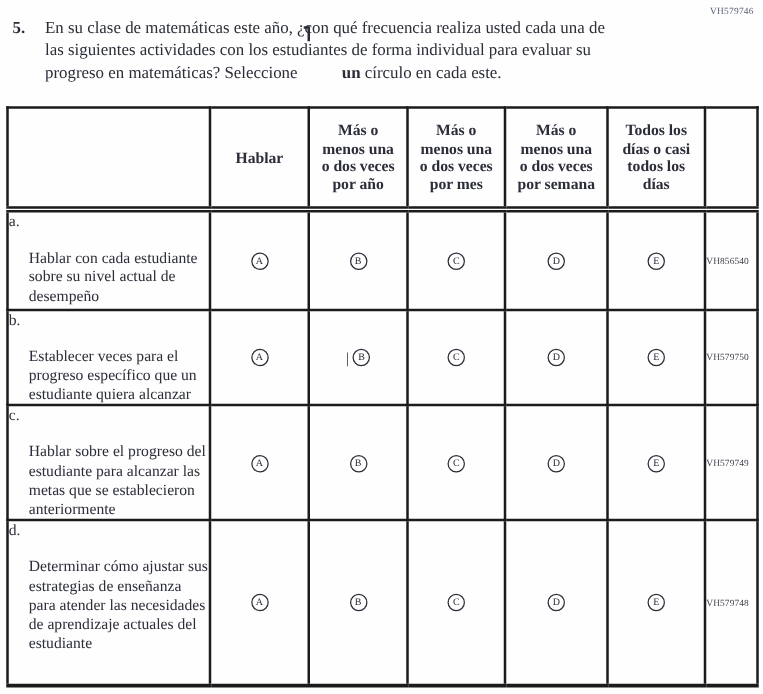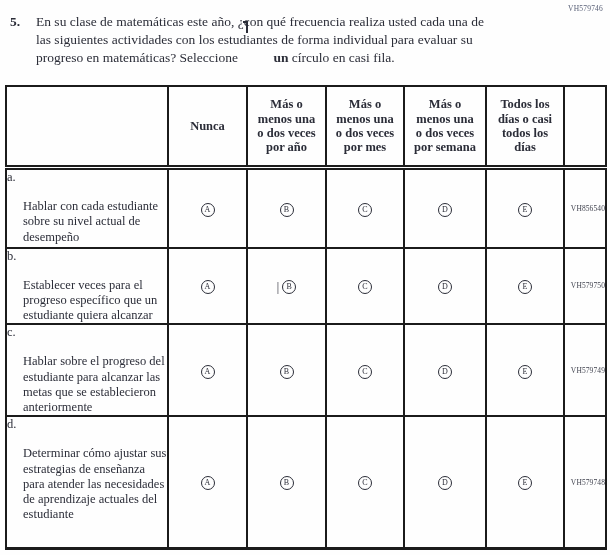--- a/index.html
+++ b/index.html
@@ -124,21 +124,21 @@
     line-height: 1;
     vertical-align: middle;
   }
   .cursor-bar {
     font-size: 12px;
     margin-right: 3px;
     vertical-align: middle;
   }
 
   .code-cell {
-    text-align: right;
+    text-align: left;
     vertical-align: middle;
     font-size: 7.5px;
     color: #41434f;
     letter-spacing: 0.1px;
     padding: 0 1px;
   }
 
   .row-a { height: 80px; }
   .row-b { height: 76px; }
   .row-c { height: 91px; }
@@ -148,39 +148,39 @@
 <body>
 
 <div class="page">
 
   <div class="page-code">VH579746</div>
 
   <div class="question">
     <div class="q-number">5.</div>
     <div class="q-text"><span>En su clase de matemáticas este año, ¿con qué frecuencia realiza usted cada una de
 las siguientes actividades con los estudiantes de forma individual para evaluar su
-progreso en matemáticas? Seleccione </span><span class="bold">un</span><span> círculo en casi fila.</span></div>
+progreso en matemáticas? Seleccione </span><span class="bold">un</span><span> círculo en cada este.</span></div>
   </div>
 
   <div class="ibeam-cursor"></div>
 
   <table class="freq-table">
     <colgroup>
       <col style="width:162px">
       <col style="width:79px">
       <col style="width:79px">
       <col style="width:78px">
       <col style="width:82px">
       <col style="width:78px">
       <col style="width:42px">
     </colgroup>
     <thead>
       <tr>
         <th></th>
-        <th>Nunca</th>
+        <th>Hablar</th>
         <th>Más o
 menos una
 o dos veces
 por año</th>
         <th>Más o
 menos una
 o dos veces
 por mes</th>
         <th>Más o
 menos una

